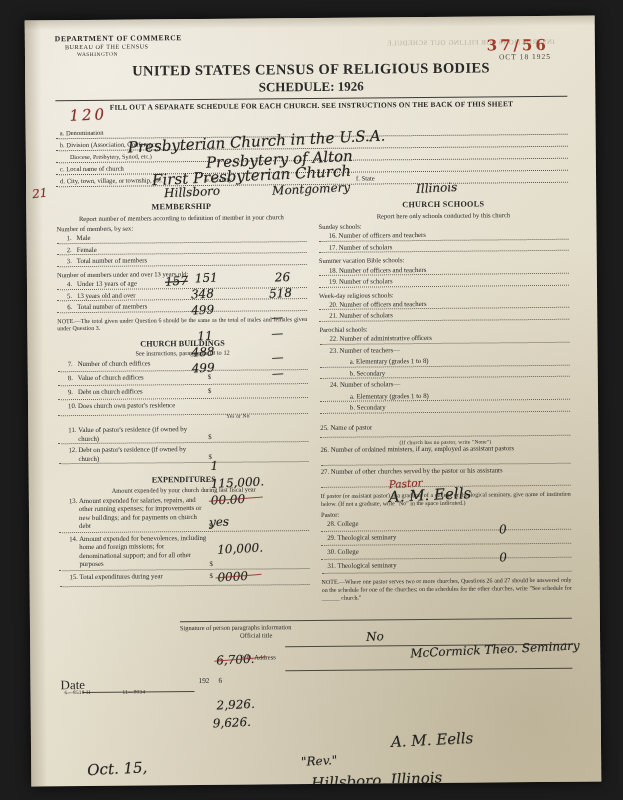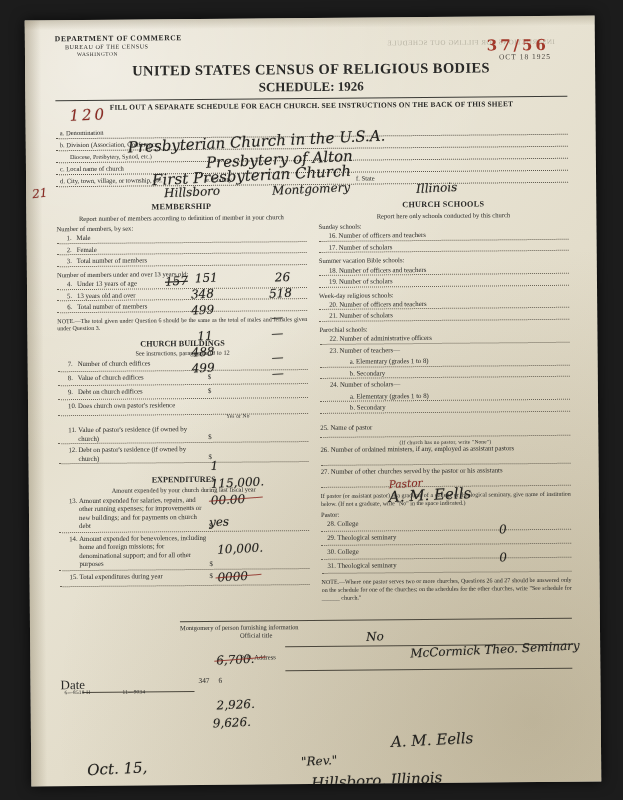--- a/index.html
+++ b/index.html
@@ -363,34 +363,34 @@
           <span class="dotline"></span>
         </div>
 
         <div class="note">NOTE.—Where one pastor serves two or more churches, Questions 26 and 27 should be answered only on the schedule for one of the churches; on the schedules for the other churches, write "See schedule for ______ church."</div>
       </div>
     </div>
 
     <div style="position:relative;margin-top:4px;">
       <div style="position:relative;height:16px;">
         <span class="sigline" style="position:absolute;left:120px;right:0;bottom:2px;"></span>
-        <span style="position:absolute;left:120px;bottom:-8px;font-size:6.4px;">Montgomery of person furnishing information</span>
+        <span style="position:absolute;left:120px;bottom:-8px;font-size:6.4px;">Signature of person paragraphs information</span>
       </div>
       <div style="position:relative;height:18px;margin-top:6px;">
         <span style="position:absolute;left:180px;top:2px;font-size:6.6px;">Official title</span>
         <span class="sigline" style="position:absolute;left:225px;right:0;bottom:0;"></span>
       </div>
       <div style="position:relative;height:20px;margin-top:4px;">
         <span style="position:absolute;left:180px;top:2px;font-size:6.6px;">P. O. Address</span>
         <span class="sigline" style="position:absolute;left:225px;right:0;bottom:0;"></span>
       </div>
       <div style="position:relative;height:20px;margin-top:2px;">
         <span style="position:absolute;left:0;top:2px;font-size:13px;">Date</span>
         <span class="sigline" style="position:absolute;left:22px;width:112px;bottom:2px;"></span>
-        <span style="position:absolute;left:138px;top:2px;font-size:7.4px;">347</span>
+        <span style="position:absolute;left:138px;top:2px;font-size:7.4px;">192</span>
         <span style="position:absolute;left:158px;top:2px;font-size:7.4px;">6</span>
         <span class="tiny" style="position:absolute;left:4px;top:14px;">6—8518 H</span>
         <span class="tiny" style="position:absolute;left:62px;top:14px;">11—9034</span>
       </div>
     </div>
 
     <div class="hand md" style="left:108px;top:241px;text-decoration:line-through;">157</div>
     <div class="hand md" style="left:138px;top:238px;">151</div>
     <div class="hand md" style="left:134px;top:254px;">348</div>
     <div class="hand md" style="left:134px;top:270px;">499</div>

